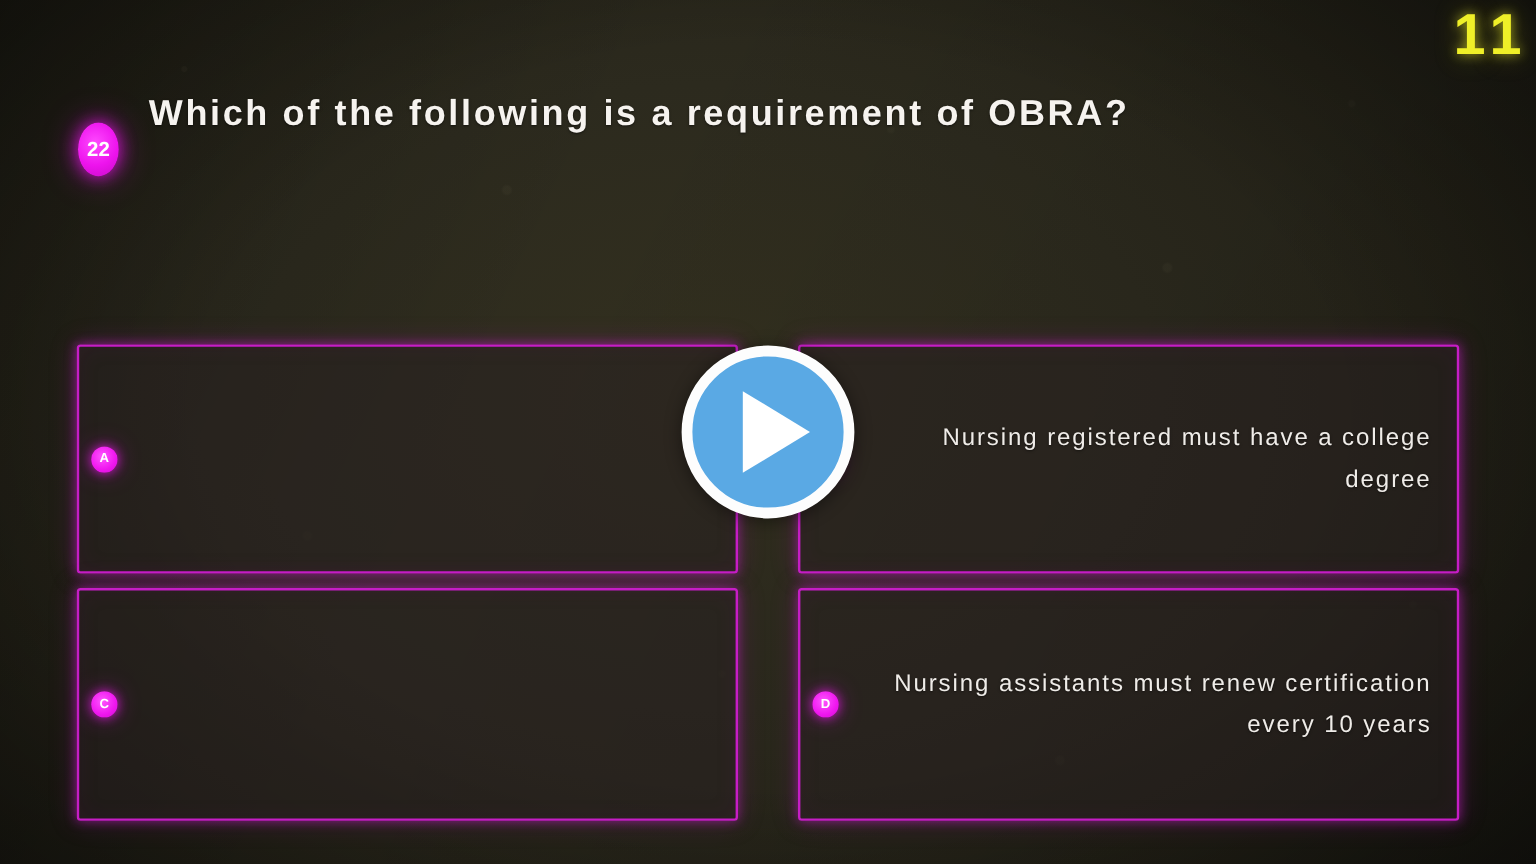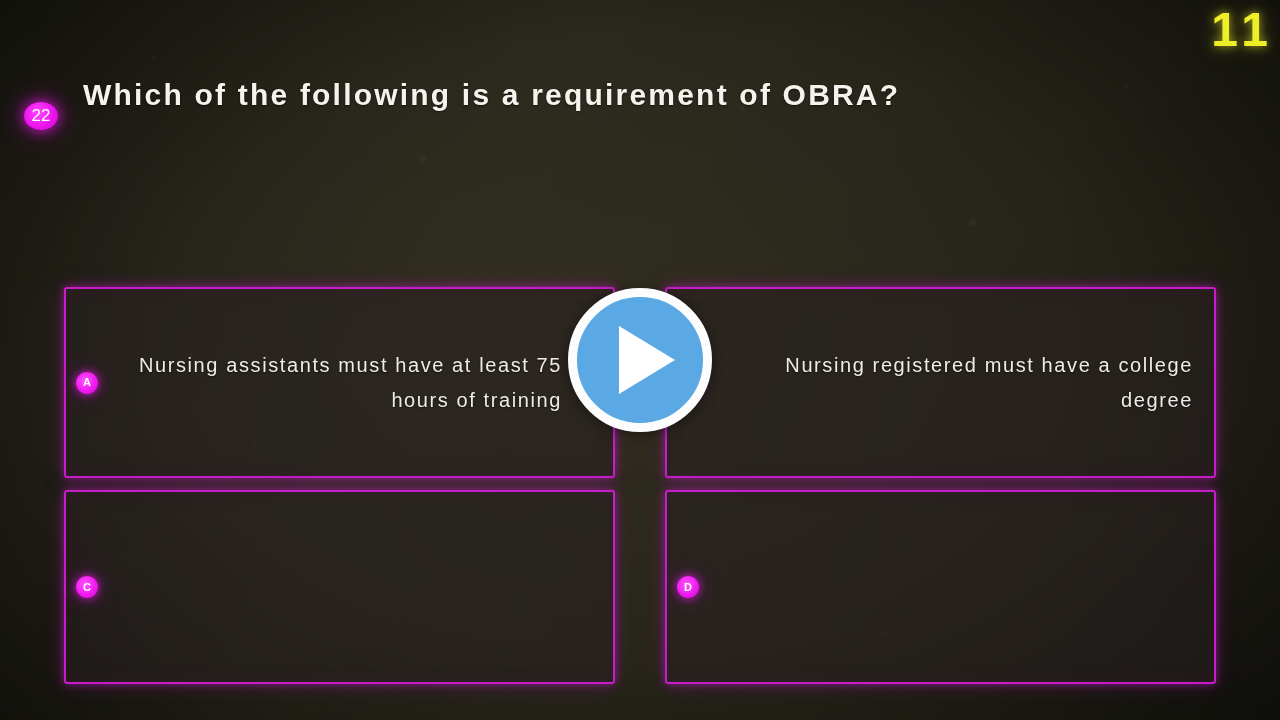--- a/index.html
+++ b/index.html
@@ -67,30 +67,31 @@
     position:absolute;
     left:24px; top:76px;
     width:1180px;
     display:flex;
     align-items:flex-start;
     z-index:5;
   }
 
   .q-badge {
     flex:0 0 auto;
-    width:34px; height:28px;
+    width:34px; height:45px;
     margin-top:26px;
     border-radius:50%;
     background:radial-gradient(circle at 42% 38%, #ff49ff 0%, #ed13ed 55%, #c70dc7 100%);
     box-shadow:0 0 14px rgba(236,20,236,0.85), 0 0 30px rgba(220,15,220,0.45);
     display:flex; align-items:center; justify-content:center;
     color:#ffffff;
     font-size:17px;
-    font-weight:400;
+    font-weight:700;
     letter-spacing:0px;
+    margin-left:41px;
   }
 
   .q-text {
     margin-left:25px;
     color:#f6f3ef;
     font-size:30px;
     font-weight:700;
     letter-spacing:2.2px;
     line-height:1.25;
     white-space:nowrap;
@@ -186,34 +187,34 @@
 
   <div class="question-row">
     <div class="q-badge">22</div>
     <div class="q-text">Which of the following is a requirement of OBRA?</div>
   </div>
 
   <div class="answers">
 
     <div class="answer-card card-a">
       <div class="ans-badge">A</div>
-      <div class="ans-text">Nursing assistants must have at least 75 hours of training</div>
     </div>
 
     <div class="answer-card card-b">
       <div class="ans-badge">B</div>
       <div class="ans-text">Nursing registered must have a college degree</div>
     </div>
 
     <div class="answer-card card-c">
       <div class="ans-badge">C</div>
     </div>
 
     <div class="answer-card card-d">
       <div class="ans-badge">D</div>
+      <div class="ans-text">Nursing assistants must renew certification every 10 years</div>
     </div>
 
   </div>
 
   <div class="play-button">
     <div class="play-triangle"></div>
   </div>
 
 </div>
 

